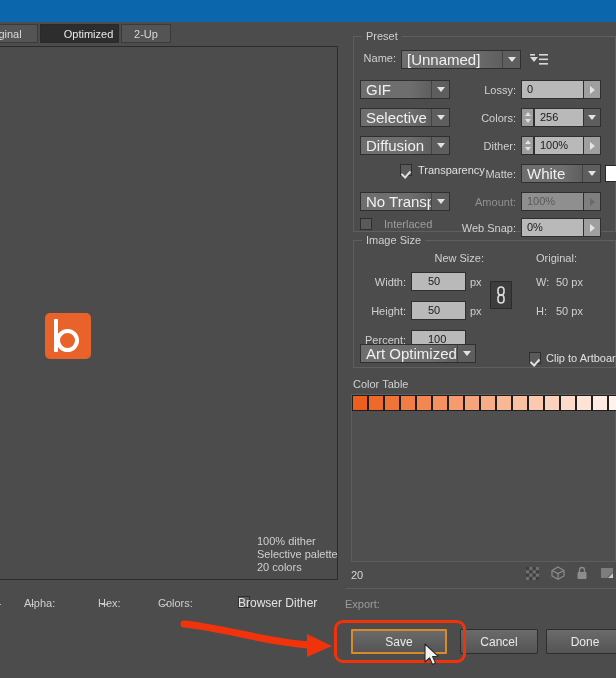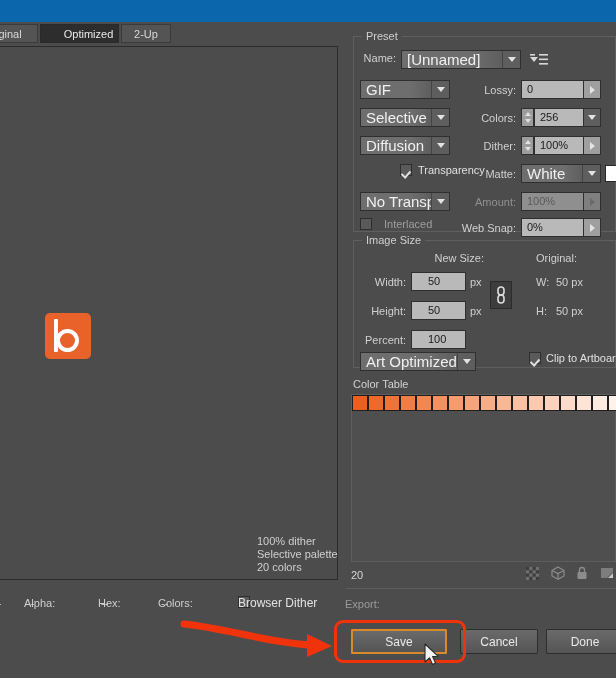--- a/index.html
+++ b/index.html
@@ -322,21 +322,21 @@
     </div>
 
     <span class="lbl" style="left:8px;top:306px;width:52px;">Percent:</span>
     <div class="field" style="left:65px;top:302px;width:55px;">100</div>
 
     <span class="lbl" style="left:190px;top:248px;width:14px;text-align:left;">W:</span>
     <span class="lbl" style="left:210px;top:248px;width:50px;text-align:left;">50 px</span>
     <span class="lbl" style="left:190px;top:277px;width:14px;text-align:left;">H:</span>
     <span class="lbl" style="left:210px;top:277px;width:50px;text-align:left;">50 px</span>
 
-    <div class="combo" style="left:14px;top:324px;width:116px;">
+    <div class="combo" style="left:14px;top:316px;width:116px;">
       <span class="ctext">Art Optimized</span>
       <span class="carrow">
           <i class="tri-d"></i>
         </span>
     </div>
     <div style="position:absolute;left:183px;top:324px;display:flex;align-items:center;gap:5px;">
       <span class="chk on"></span>
       <span style="font-size:11px;color:#e0e0e0;white-space:nowrap;">Clip to Artboard</span>
     </div>
 

